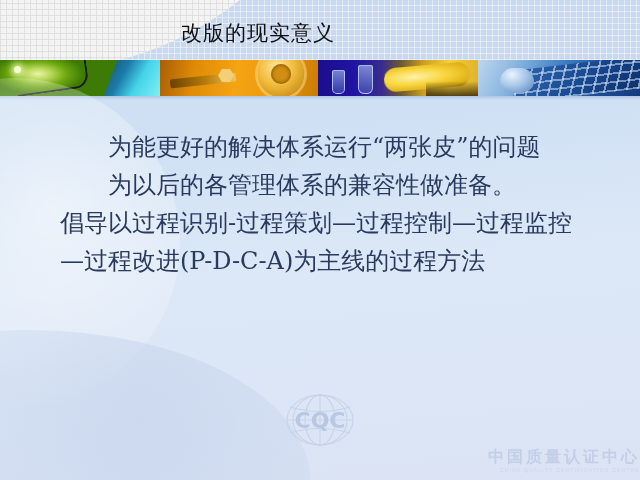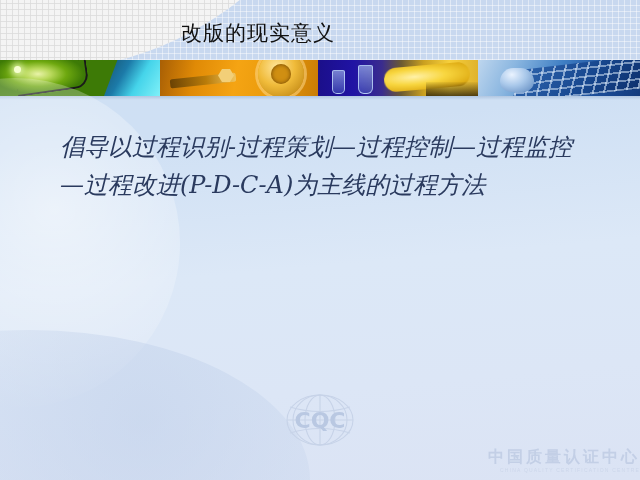--- a/index.html
+++ b/index.html
@@ -207,21 +207,21 @@
     color: #2a3a5e;
     font-family: "DejaVu Serif", "Liberation Serif", serif;
     font-size: 24px;
     line-height: 38px;
     letter-spacing: 0px;
   }
   .para { margin: 0; }
   .p1 { text-indent: 38px; }
   .p2 { text-indent: 48px; }
   .p3 { text-indent: 48px; }
-  .p4 { text-indent: 0px; font-style: italic; }
+  .p4 { text-indent: 0px; }
 
   
   .logo {
     position: absolute;
     left: 0; bottom: 6px;
     width: 640px;
     text-align: right;
   }
   .logo-globe {
     position: relative;
@@ -285,20 +285,22 @@
       <div class="kb"></div>
       <div class="mouse"></div>
     </div>
   </div>
   <div class="strip-shadow"></div>
 
   <div class="body-arc"></div>
   <div class="body-arc2"></div>
 
   <div class="body-text">
+    <p class="para p2">为能更好的解决体系运行“两张皮”的问题</p>
+    <p class="para p3">为以后的各管理体系的兼容性做准备。</p>
     <p class="para p4">倡导以过程识别-过程策划—过程控制—过程监控—过程改进(P-D-C-A)为主线的过程方法</p>
   </div>
 
   <div class="logo">
     <div class="logo-globe">
       <svg width="96" height="62" viewBox="0 0 96 62" aria-hidden="true">
         <g fill="none" stroke="#c7d3e8" stroke-width="1.1">
           <ellipse cx="48" cy="28" rx="33" ry="25"></ellipse>
           <ellipse cx="48" cy="28" rx="15" ry="25"></ellipse>
           <ellipse cx="48" cy="28" rx="27" ry="25"></ellipse>

